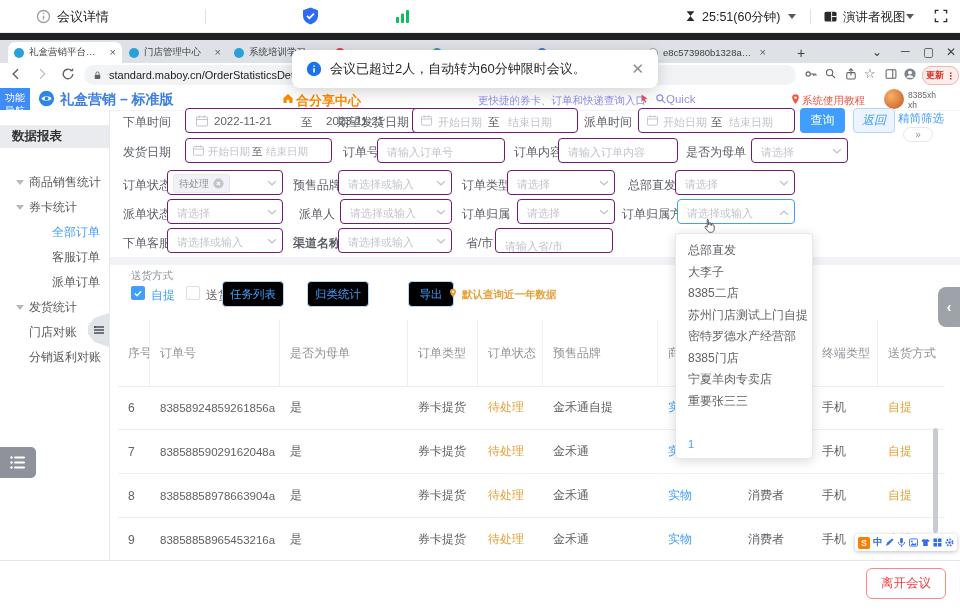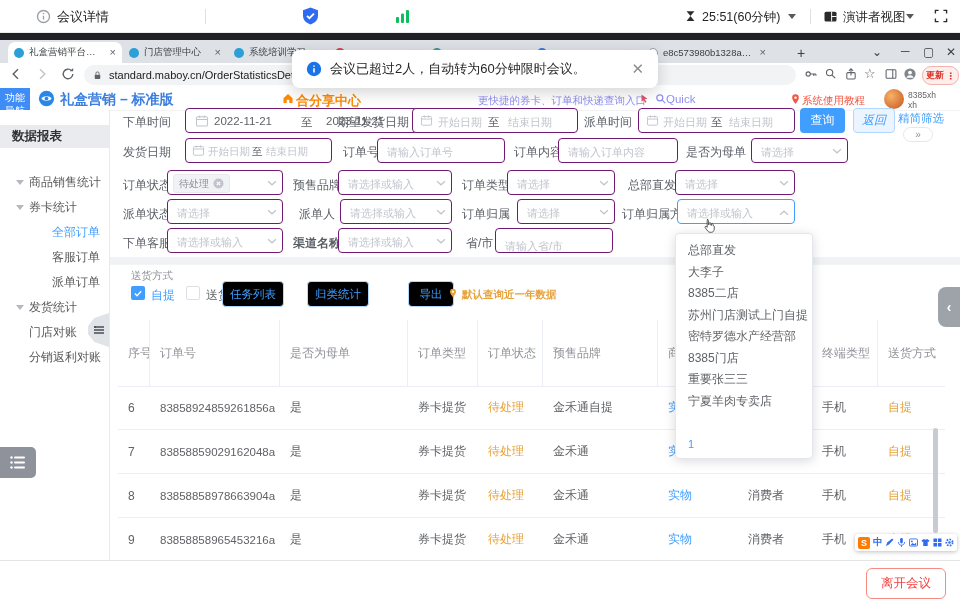--- a/index.html
+++ b/index.html
@@ -631,22 +631,22 @@
 
   <div id="ddl" class="abs">
 
     <div id="ddpage">1</div>
   <div class="ddi">总部直发</div>
       <div class="ddi">大李子</div>
       <div class="ddi">8385二店</div>
       <div class="ddi">苏州门店测试上门自提</div>
       <div class="ddi">密特罗德水产经营部</div>
       <div class="ddi">8385门店</div>
+      <div class="ddi">宁夏羊肉专卖店</div>
       <div class="ddi">重要张三三</div>
-      <div class="ddi">宁夏羊肉专卖店</div>
     </div>
   <div id="cursor" class="abs">
     <svg width="14" height="17" viewBox="0 0 14 17">
         <path d="M5.5 1.5c.5 0 .9.4.9.9v4.2l.7.1V5.4c0-.5.4-.8.9-.8s.8.3.8.8v1.8l.7.1v-1c0-.5.3-.8.8-.8.4 0 .8.3.8.8v1.4l.6.1c.4.1.7.4.7.9l-.3 3c-.1 1.5-1.3 2.6-2.8 2.6H8.1c-.9 0-1.7-.4-2.2-1.1L3.2 9.7c-.3-.4-.2-1 .2-1.3.4-.3 1-.2 1.3.2l.5.7V2.4c0-.5.4-.9.8-.9z" fill="#fff" stroke="#333" stroke-width=".8"></path>
       </svg>
   </div>
 
   <div id="toast" class="abs">
     <svg width="16" height="16" viewBox="0 0 20 20">
         <circle cx="10" cy="10" r="9" fill="#1a73e8"></circle>

